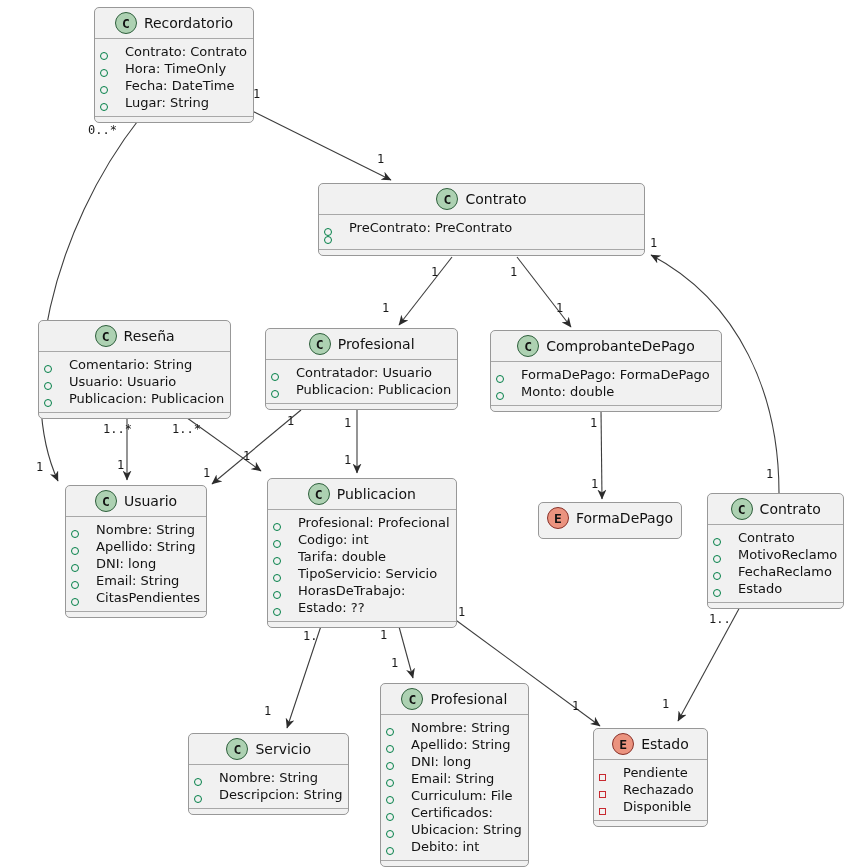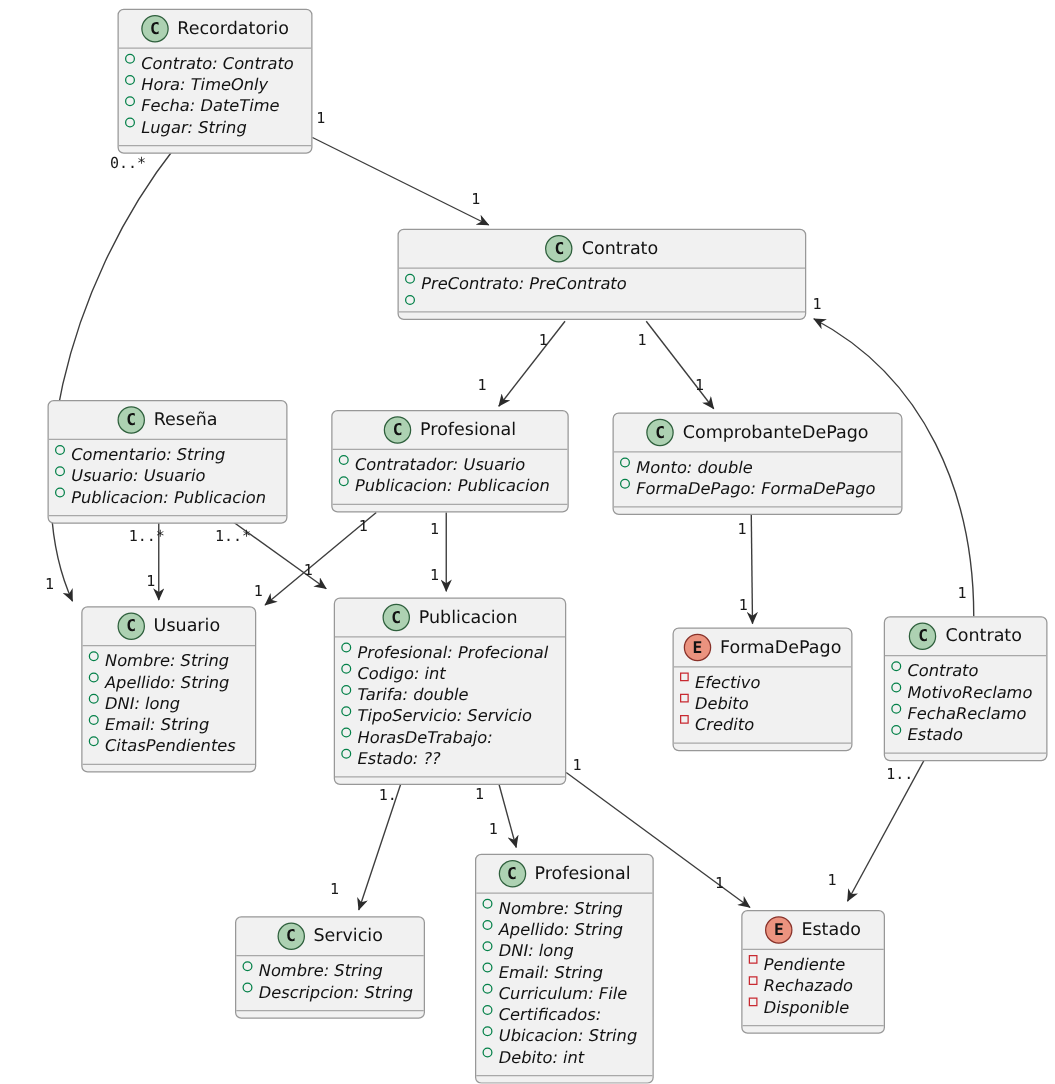--- a/index.html
+++ b/index.html
@@ -10,21 +10,21 @@
            border-radius:5px;font-size:13px;box-sizing:border-box;}
   .uml-title{display:flex;align-items:center;justify-content:center;gap:7px;
              padding:3px 8px;height:24px;font-size:14px;white-space:nowrap;}
   .spot{width:20px;height:20px;border-radius:50%;flex:0 0 auto;display:flex;align-items:center;
         justify-content:center;font-weight:bold;font-size:13px;
         font-family:"DejaVu Sans Mono","Liberation Mono",monospace;border:1px solid #4a4a4a;}
   .spot.spot-c{background:#ADD1B2;border-color:#2e5f3c;}
   .spot.spot-e{background:#EB937F;border-color:#883129;}
   .uml-members{border-top:1px solid #a8a8a8;border-bottom:1px solid #a8a8a8;
                padding:4px 6px 5px 5px;}
-  .uml-member{display:flex;align-items:flex-start;gap:5px;line-height:17px;white-space:nowrap;font-style:italic;}
+  .uml-member{display:flex;align-items:flex-end;gap:17px;line-height:17px;white-space:nowrap;}
   .m-ico{flex:0 0 auto;box-sizing:border-box;}
   .m-ico.ico-circle{width:8px;height:8px;border:1.5px solid #038048;border-radius:50%;background:transparent;}
   .m-ico.ico-square{width:7px;height:7px;border:1.5px solid #C82930;background:transparent;}
   .uml-footer{height:5px;}
   .mult{position:absolute;z-index:2;font-family:"DejaVu Sans Mono","Liberation Mono",monospace;
         font-size:12px;color:#1a1a1a;line-height:12px;white-space:nowrap;}
 </style>
 </head>
 <body>
 
@@ -132,25 +132,25 @@
       <div class="uml-footer"></div>
     </div>
     <div class="uml-box" style="left: 490px; top: 330px; min-width: 232px;">
       <div class="uml-title">
         <span class="spot spot-c">C</span>
         <span>ComprobanteDePago</span>
       </div>
       <div class="uml-members">
         <div class="uml-member">
           <span class="m-ico ico-circle"></span>
+          <span>FormaDePago: FormaDePago</span>
+        </div>
+        <div class="uml-member">
+          <span class="m-ico ico-circle"></span>
           <span>Monto: double</span>
-        </div>
-        <div class="uml-member">
-          <span class="m-ico ico-circle"></span>
-          <span>FormaDePago: FormaDePago</span>
         </div>
       </div>
       <div class="uml-footer"></div>
     </div>
     <div class="uml-box" style="left: 65px; top: 485px; min-width: 140px;">
       <div class="uml-title">
         <span class="spot spot-c">C</span>
         <span>Usuario</span>
       </div>
       <div class="uml-members">
@@ -207,34 +207,20 @@
           <span class="m-ico ico-circle"></span>
           <span>Estado: ??</span>
         </div>
       </div>
       <div class="uml-footer"></div>
     </div>
     <div class="uml-box" style="left: 538px; top: 502px; min-width: 134px;">
       <div class="uml-title">
         <span class="spot spot-e">E</span>
         <span>FormaDePago</span>
-      </div>
-      <div class="uml-members">
-        <div class="uml-member">
-          <span class="m-ico ico-square"></span>
-          <span>Efectivo</span>
-        </div>
-        <div class="uml-member">
-          <span class="m-ico ico-square"></span>
-          <span>Debito</span>
-        </div>
-        <div class="uml-member">
-          <span class="m-ico ico-square"></span>
-          <span>Credito</span>
-        </div>
       </div>
       <div class="uml-footer"></div>
     </div>
     <div class="uml-box" style="left: 707px; top: 493px; min-width: 131px;">
       <div class="uml-title">
         <span class="spot spot-c">C</span>
         <span>Contrato</span>
       </div>
       <div class="uml-members">
         <div class="uml-member">

